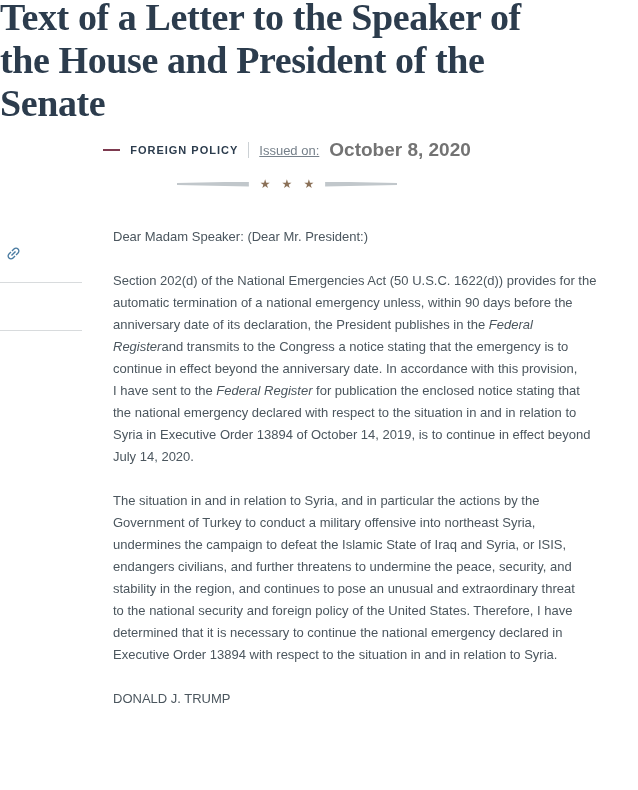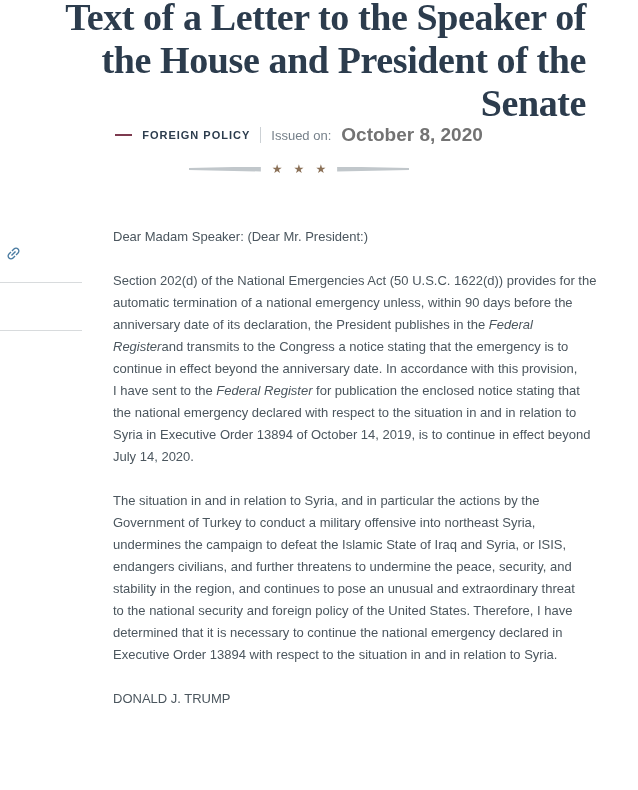--- a/index.html
+++ b/index.html
@@ -9,34 +9,35 @@
     width:638px;
     height:790px;
     background:#ffffff;
     overflow:hidden;
     font-family:"Liberation Sans", sans-serif;
   }
 
   
   .header-wrap {
     position:absolute;
-    left:12px; top:0;
+    left:0; top:0;
     width:574px;
-    text-align:right;
+    text-align:left;
   }
   .page-title {
     margin-top:-4px;
     font-family:"Liberation Serif", serif;
     font-weight:700;
     font-size:38px;
     line-height:43px;
     letter-spacing:-0.4px;
     color:#2c3c4d;
   }
   .meta-row {
+    margin-top:15px;
     display:flex;
     align-items:center;
     justify-content:center;
     gap:10px;
     height:20px;
   }
   .meta-dash {
     display:inline-block;
     width:17px; height:2px;
     background:#7d3a4f;
@@ -47,21 +48,21 @@
     letter-spacing:1px;
     color:#2c3c4d;
     text-decoration:none;
     cursor:pointer;
   }
   .meta-sep {
     display:inline-block;
     width:1px; height:16px;
     background:#ccd1d5;
   }
-  .meta-issued { font-size:13px; color:#76808a; }
+  .meta-issued { font-size:13px; color:#76808a;text-decoration:underline; }
   .meta-date { font-size:19px; font-weight:700; color:#737373; }
 
   .divider {
     margin-top:17px;
     display:flex;
     align-items:center;
     justify-content:center;
     gap:11px;
     height:14px;
   }

